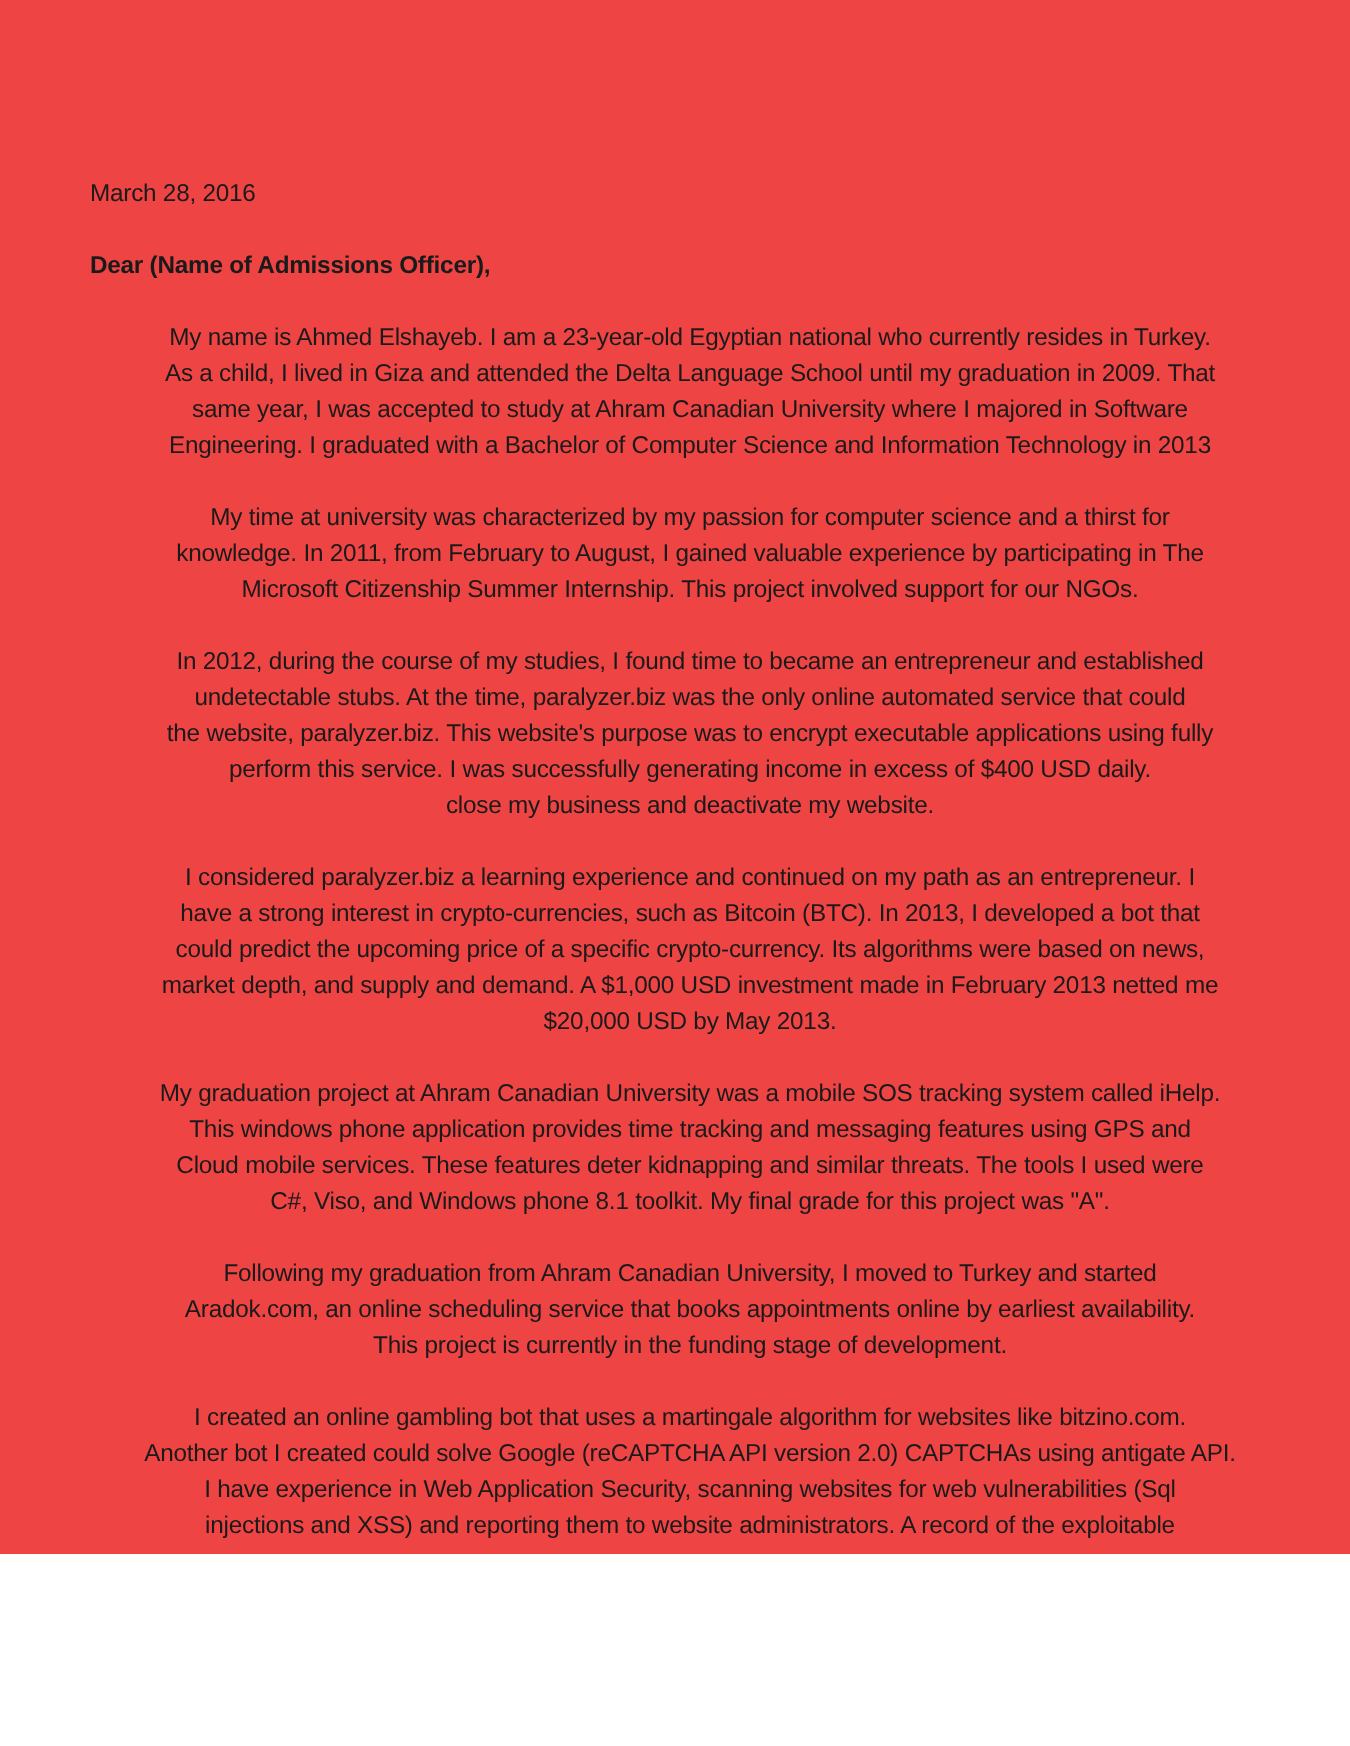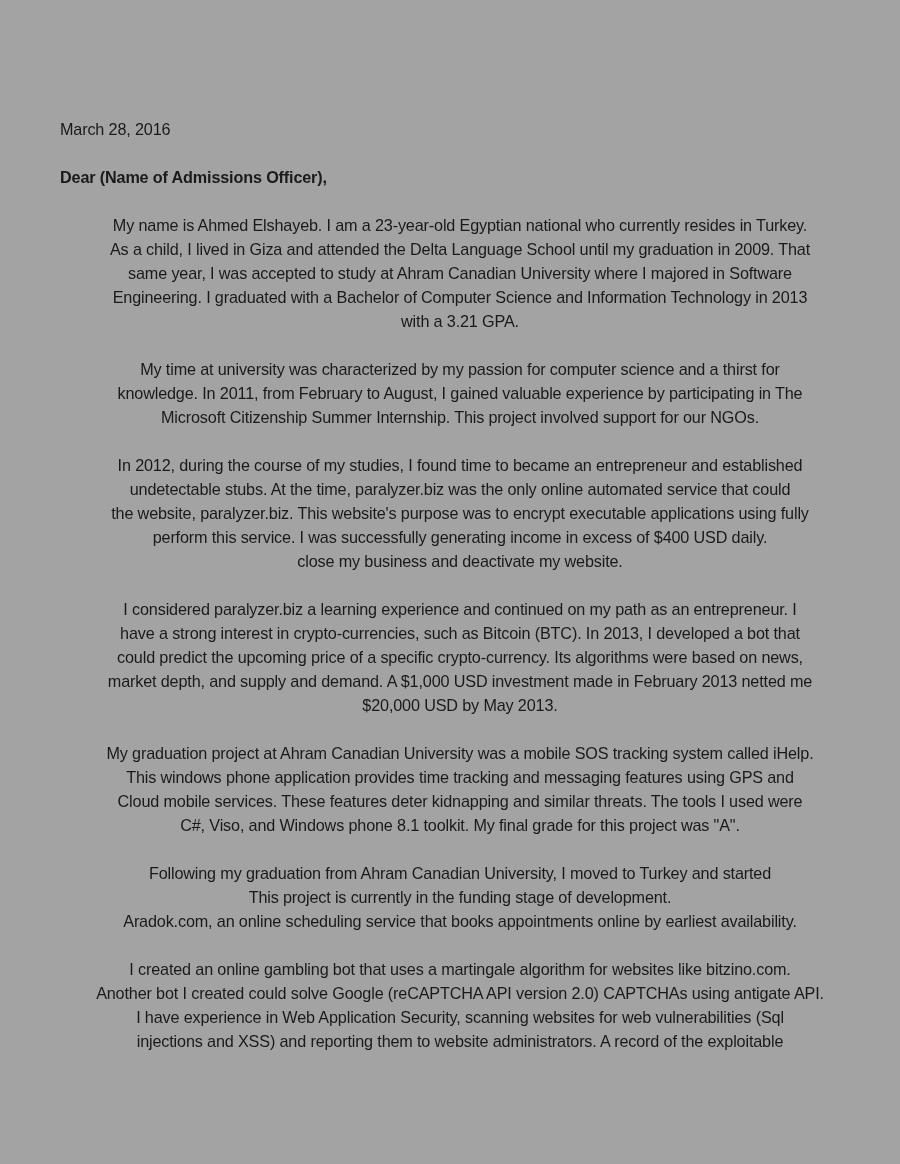--- a/index.html
+++ b/index.html
@@ -11,22 +11,22 @@
       width: 900px;
       height: 1164px;
       overflow: hidden;
       position: relative;
     }
     .page {
       position: absolute;
       left: 0;
       top: 0;
       width: 900px;
-      height: 1164px;
-      background: #a3a3a3;
+      height: 1036px;
+      background: #ef4444;
     }
     .letter {
       position: absolute;
       left: 60px;
       top: 117px;
       width: 800px;
       font-family: "Liberation Sans", sans-serif;
       font-size: 16.2px;
       color: #1a1a1a;
       letter-spacing: -0.15px;
@@ -56,21 +56,20 @@
 
     <div class="block salutation">
       <span class="line">Dear (Name of Admissions Officer),</span>
     </div>
 
     <div class="block para">
       <span class="line">My name is Ahmed Elshayeb. I am a 23-year-old Egyptian national who currently resides in Turkey.</span>
       <span class="line">As a child, I lived in Giza and attended the Delta Language School until my graduation in 2009. That</span>
       <span class="line">same year, I was accepted to study at Ahram Canadian University where I majored in Software</span>
       <span class="line">Engineering. I graduated with a Bachelor of Computer Science and Information Technology in 2013</span>
-      <span class="line">with a 3.21 GPA.</span>
     </div>
 
     <div class="block para">
       <span class="line">My time at university was characterized by my passion for computer science and a thirst for</span>
       <span class="line">knowledge. In 2011, from February to August, I gained valuable experience by participating in The</span>
       <span class="line">Microsoft Citizenship Summer Internship. This project involved support for our NGOs.</span>
     </div>
 
     <div class="block para">
       <span class="line">In 2012, during the course of my studies, I found time to became an entrepreneur and established</span>
@@ -90,22 +89,22 @@
 
     <div class="block para">
       <span class="line">My graduation project at Ahram Canadian University was a mobile SOS tracking system called iHelp.</span>
       <span class="line">This windows phone application provides time tracking and messaging features using GPS and</span>
       <span class="line">Cloud mobile services. These features deter kidnapping and similar threats. The tools I used were</span>
       <span class="line">C#, Viso, and Windows phone 8.1 toolkit. My final grade for this project was "A".</span>
     </div>
 
     <div class="block para">
       <span class="line">Following my graduation from Ahram Canadian University, I moved to Turkey and started</span>
+      <span class="line">Aradok.com, an online scheduling service that books appointments online by earliest availability.</span>
       <span class="line">This project is currently in the funding stage of development.</span>
-      <span class="line">Aradok.com, an online scheduling service that books appointments online by earliest availability.</span>
     </div>
 
     <div class="block para">
       <span class="line">I created an online gambling bot that uses a martingale algorithm for websites like bitzino.com.</span>
       <span class="line">Another bot I created could solve Google (reCAPTCHA API version 2.0) CAPTCHAs using antigate API.</span>
       <span class="line">I have experience in Web Application Security, scanning websites for web vulnerabilities (Sql</span>
       <span class="line">injections and XSS) and reporting them to website administrators. A record of the exploitable</span>
     </div>
 
   </div>

